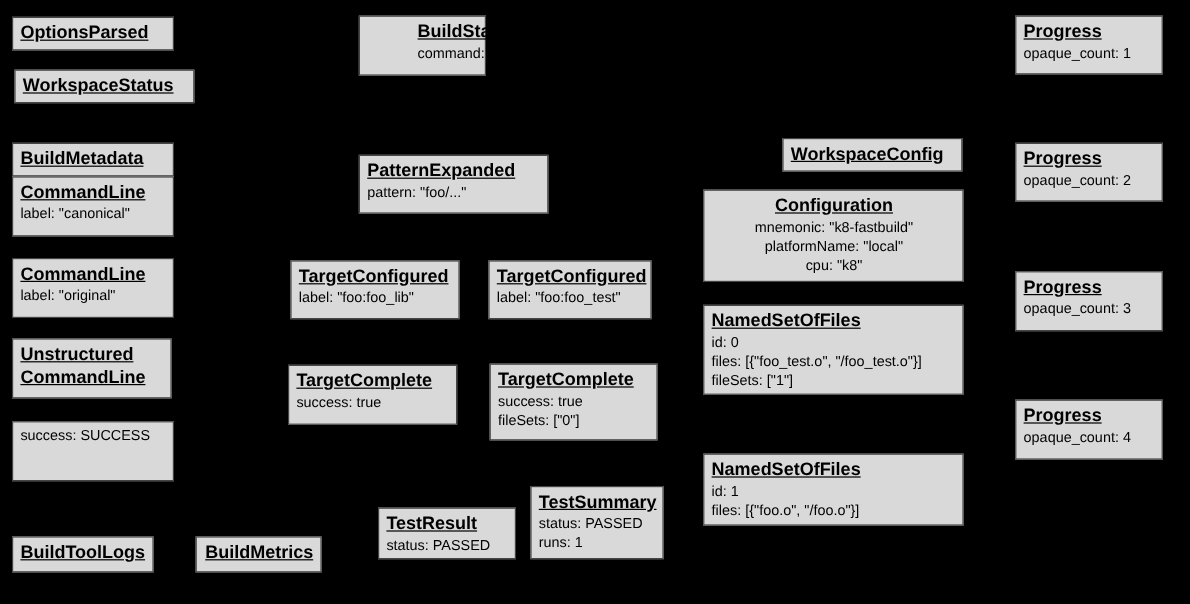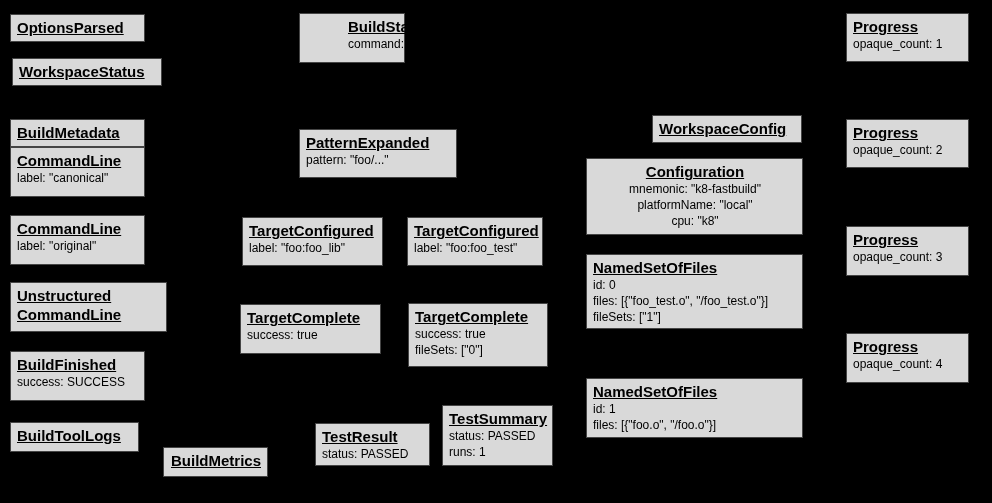--- a/index.html
+++ b/index.html
@@ -58,31 +58,30 @@
   <div class="box" style="left:10px;top:147px;width:135px;min-height:50px;">
     <div class="title">CommandLine</div>
     <div class="field">label: "canonical"</div>
   </div>
 
   <div class="box" style="left:10px;top:215px;width:135px;min-height:50px;">
     <div class="title">CommandLine</div>
     <div class="field">label: "original"</div>
   </div>
 
-  <div class="box" style="left:10px;top:282px;width:157px;min-height:50px;">
+  <div class="box" style="left:10px;top:282px;width:133px;min-height:50px;">
     <div class="title">Unstructured
 CommandLine</div>
   </div>
 
   <div class="box" style="left:10px;top:351px;width:135px;min-height:50px;">
-    <div class="title">BuildFinished</div>
     <div class="field">success: SUCCESS</div>
   </div>
 
-  <div class="box" style="left:10px;top:422px;width:129px;min-height:30px;">
+  <div class="box" style="left:10px;top:447px;width:118px;min-height:30px;">
     <div class="title">BuildToolLogs</div>
   </div>
 
   <div class="box" style="left:163px;top:447px;width:105px;min-height:30px;text-align:center;">
     <div class="title">BuildMetrics</div>
   </div>
 
   <div class="box" style="left:299px;top:13px;width:106px;min-height:50px;padding-left:48px;">
     <div class="title">BuildStarted</div>
     <div class="field">command: test</div>

